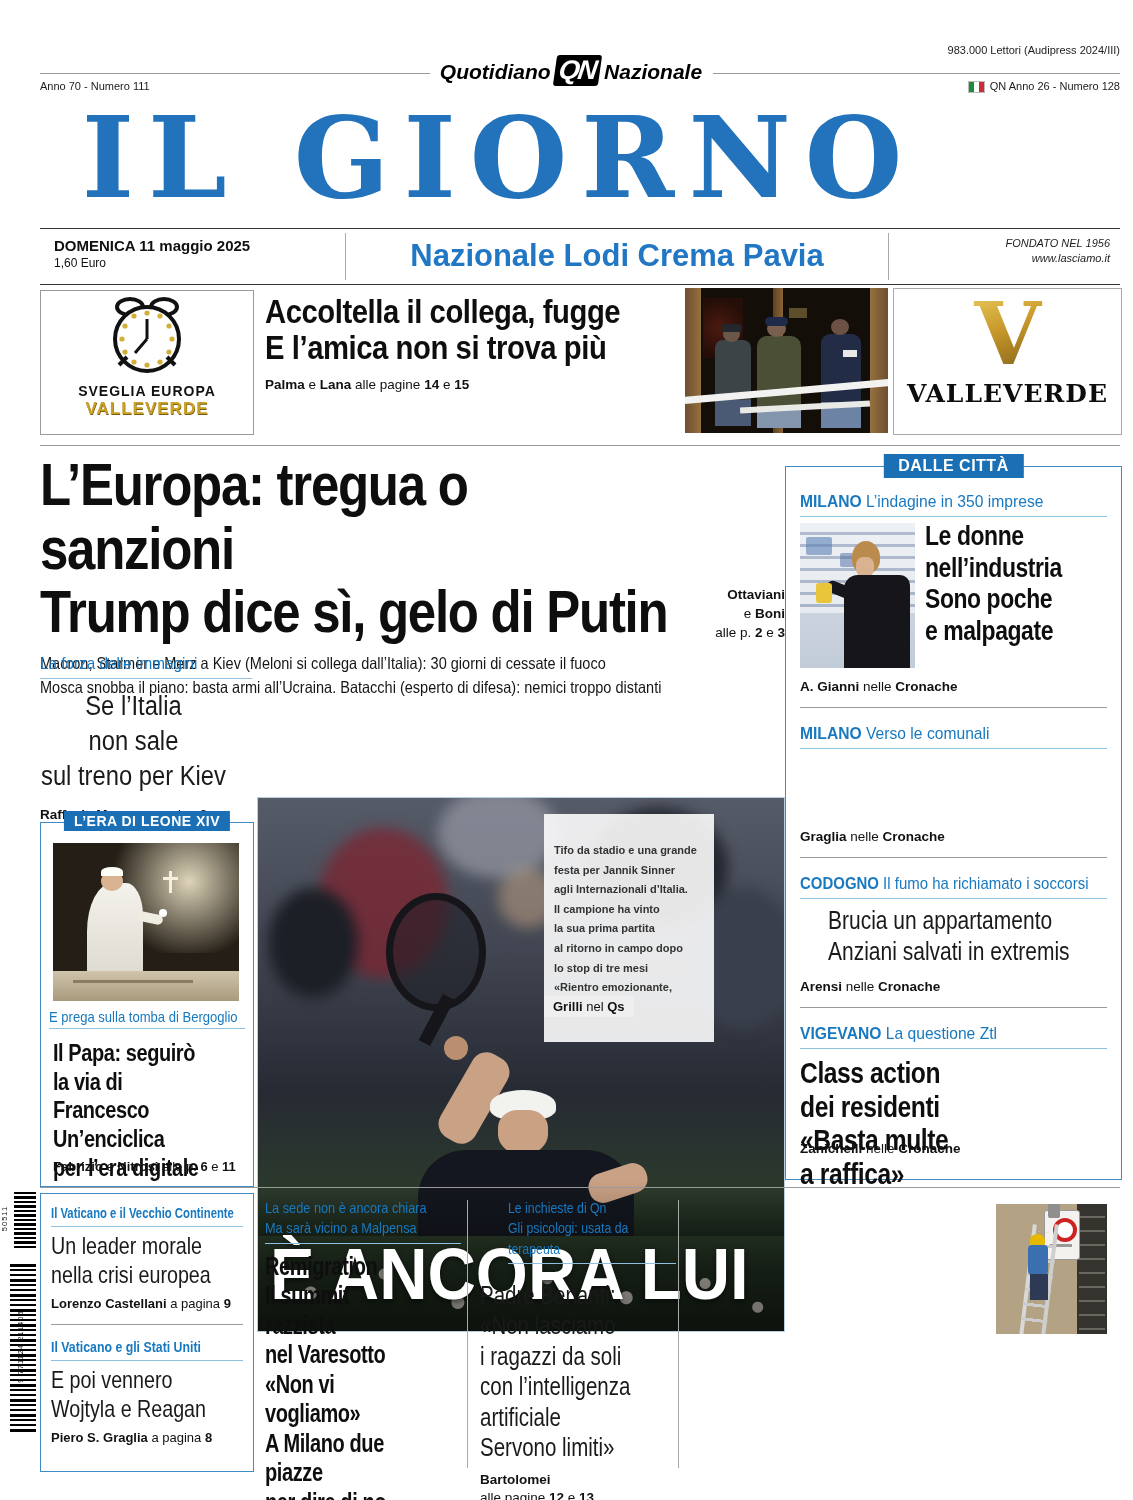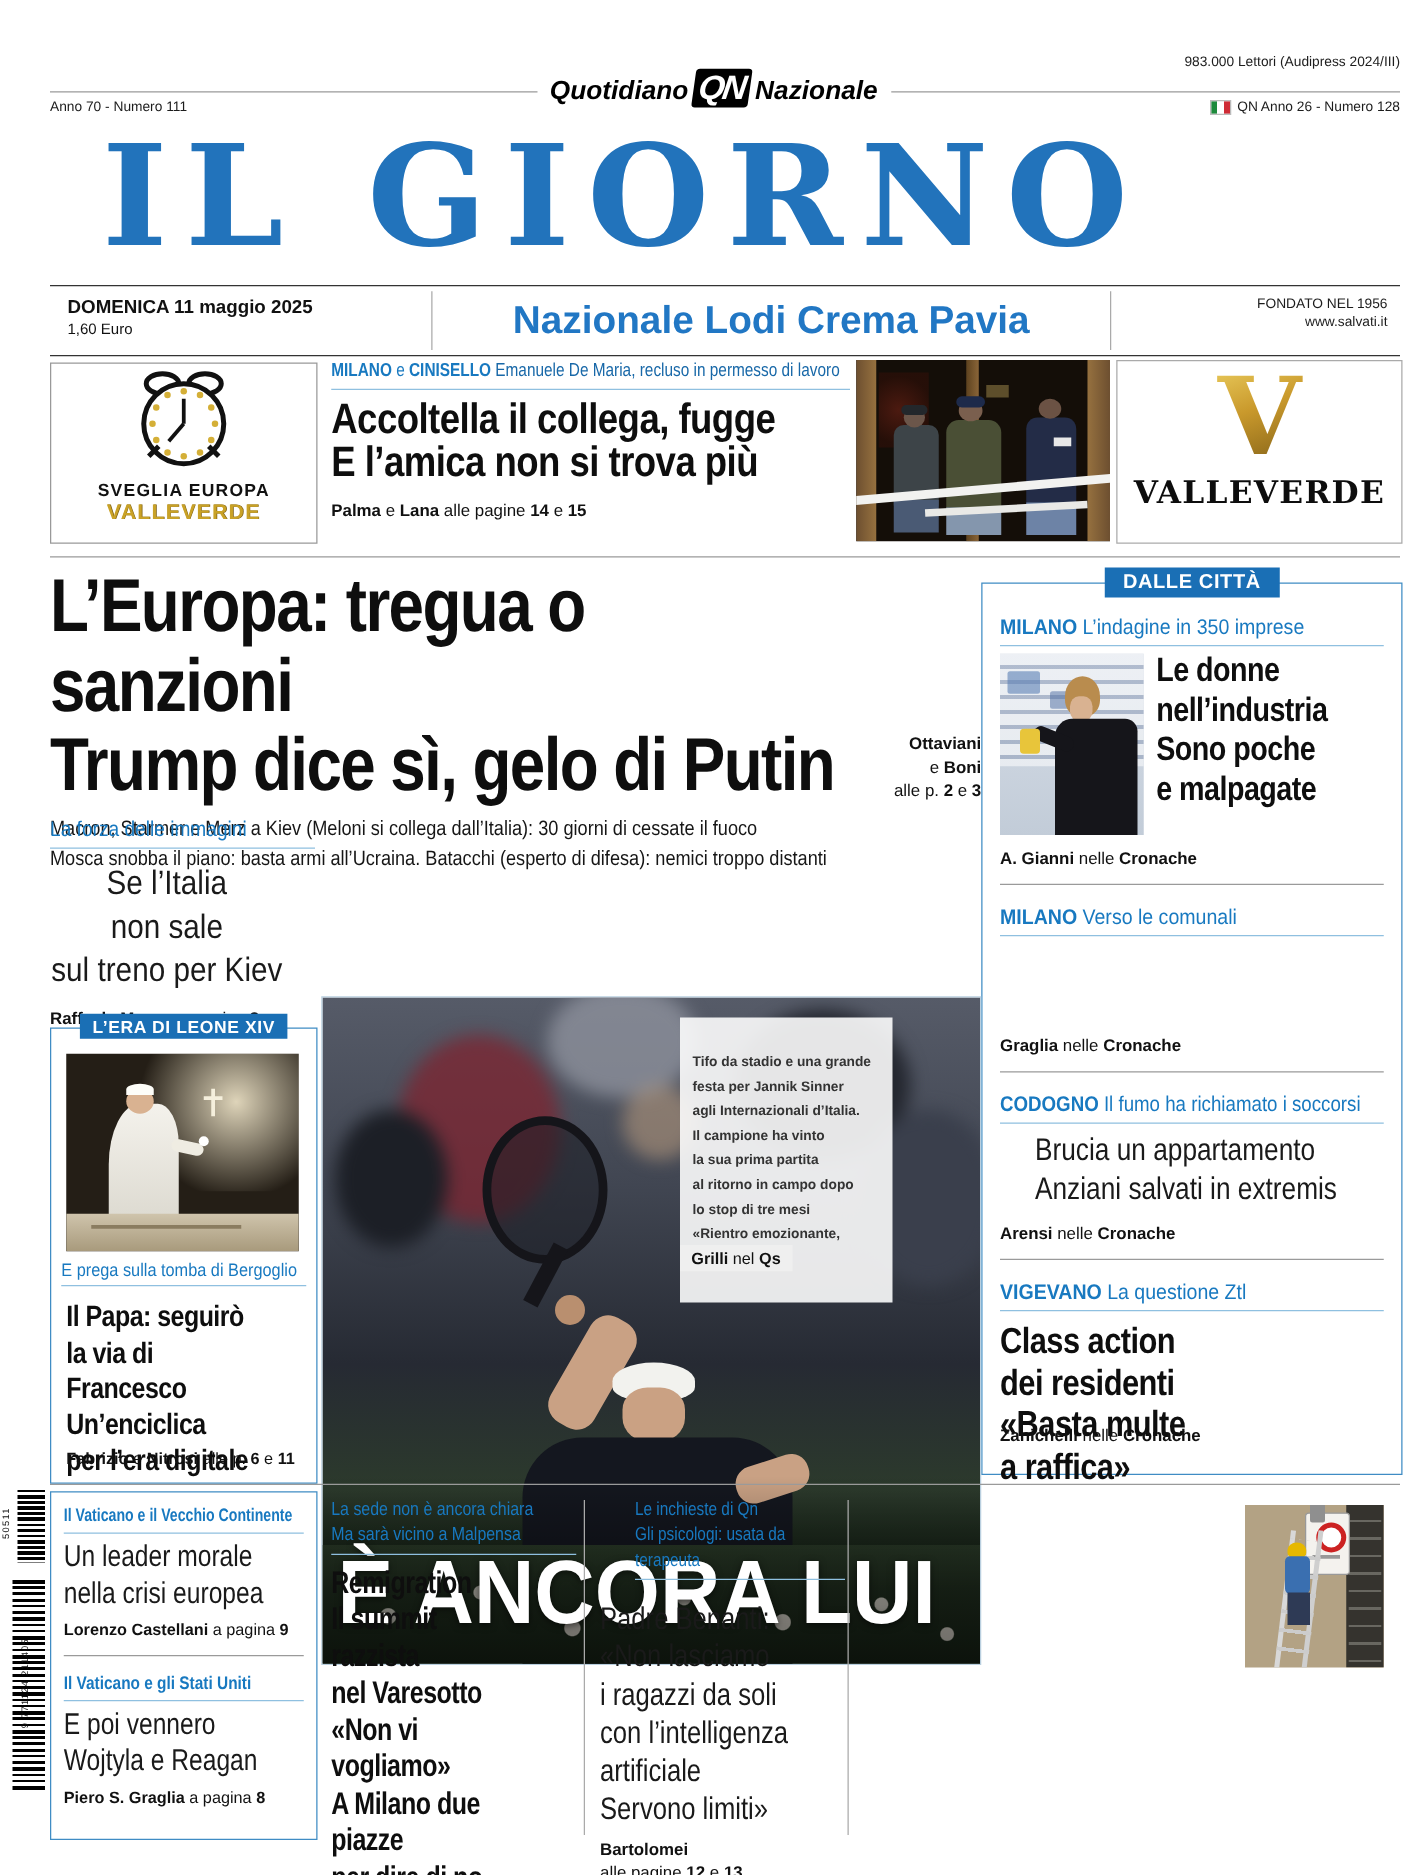--- a/index.html
+++ b/index.html
@@ -61,23 +61,23 @@
   </div>
 
   <div class="datebar">
     <div class="vrule" style="left:305px;top:4px;height:47px;"></div>
     <div class="vrule" style="left:848px;top:4px;height:47px;"></div>
     <div class="abs" style="left:14px;top:8px;">
       <div style="font-weight:bold;font-size:15px;">DOMENICA 11 maggio 2025</div>
       <div style="font-size:12px;margin-top:2px;">1,60 Euro</div>
     </div>
     <div class="abs edition" style="left:306px;top:9px;width:542px;text-align:center;">Nazionale Lodi Crema Pavia</div>
-    <div class="abs" style="right:10px;top:8px;text-align:right;">
+    <div class="abs" style="right:10px;top:8px;text-align:right;font-style:italic;">
       <div class="tiny">FONDATO NEL 1956</div>
-      <div class="tiny" style="margin-top:3px;">www.salvati.it</div>
+      <div class="tiny" style="margin-top:3px;">www.lasciamo.it</div>
     </div>
   </div>
 
   <div class="abs" style="left:40px;top:290px;width:212px;height:143px;border:1px solid #999;text-align:center;">
     <svg width="84" height="84" viewBox="0 0 84 84" style="margin-top:4px;">
       <ellipse cx="25" cy="12" rx="13" ry="8" fill="none" stroke="#111" stroke-width="4"></ellipse>
       <ellipse cx="59" cy="12" rx="13" ry="8" fill="none" stroke="#111" stroke-width="4"></ellipse>
       <circle cx="42" cy="44" r="32" fill="#fff" stroke="#111" stroke-width="4"></circle>
       <g fill="#d4af37">
         <circle cx="42" cy="18" r="2.6"></circle>
@@ -96,25 +96,20 @@
       <line x1="42" y1="44" x2="42" y2="24" stroke="#111" stroke-width="3"></line>
       <line x1="42" y1="44" x2="30" y2="58" stroke="#111" stroke-width="3"></line>
       <line x1="14" y1="70" x2="22" y2="62" stroke="#111" stroke-width="4"></line>
       <line x1="70" y1="70" x2="62" y2="62" stroke="#111" stroke-width="4"></line>
     </svg>
     <div style="font-weight:bold;font-size:14px;letter-spacing:1px;">SVEGLIA EUROPA</div>
     <div style="font-weight:bold;font-size:17px;letter-spacing:1px;color:#c9a227;text-shadow:0.5px 0.5px 0 #7a5c12;">VALLEVERDE</div>
   </div>
 
   <div class="abs" style="left:265px;top:288px;width:415px;">
-    <div class="kick kickline" style="font-size:15px;white-space:nowrap;">
-      <span class="cx" style="transform:scaleX(0.82);white-space:nowrap;">
-        <b>MILANO</b><span> e </span><b>CINISELLO</b><span style="color:#1868a8;"> Emanuele De Maria, recluso in permesso di lavoro</span>
-      </span>
-    </div>
     <div style="margin-top:6px;">
       <span class="hl cx pre" style="font-size:34px;transform:scaleX(0.86);">Accoltella il collega, fugge
 E l’amica non si trova più</span>
     </div>
     <div class="by" style="margin-top:12px;">
       <b>Palma</b><span> e </span><b>Lana</b><span> alle pagine </span><b>14</b><span> e </span><b>15</b>
     </div>
   </div>
 
   <div class="abs photo" style="left:685px;top:288px;width:203px;height:145px;background:#140e08;">

